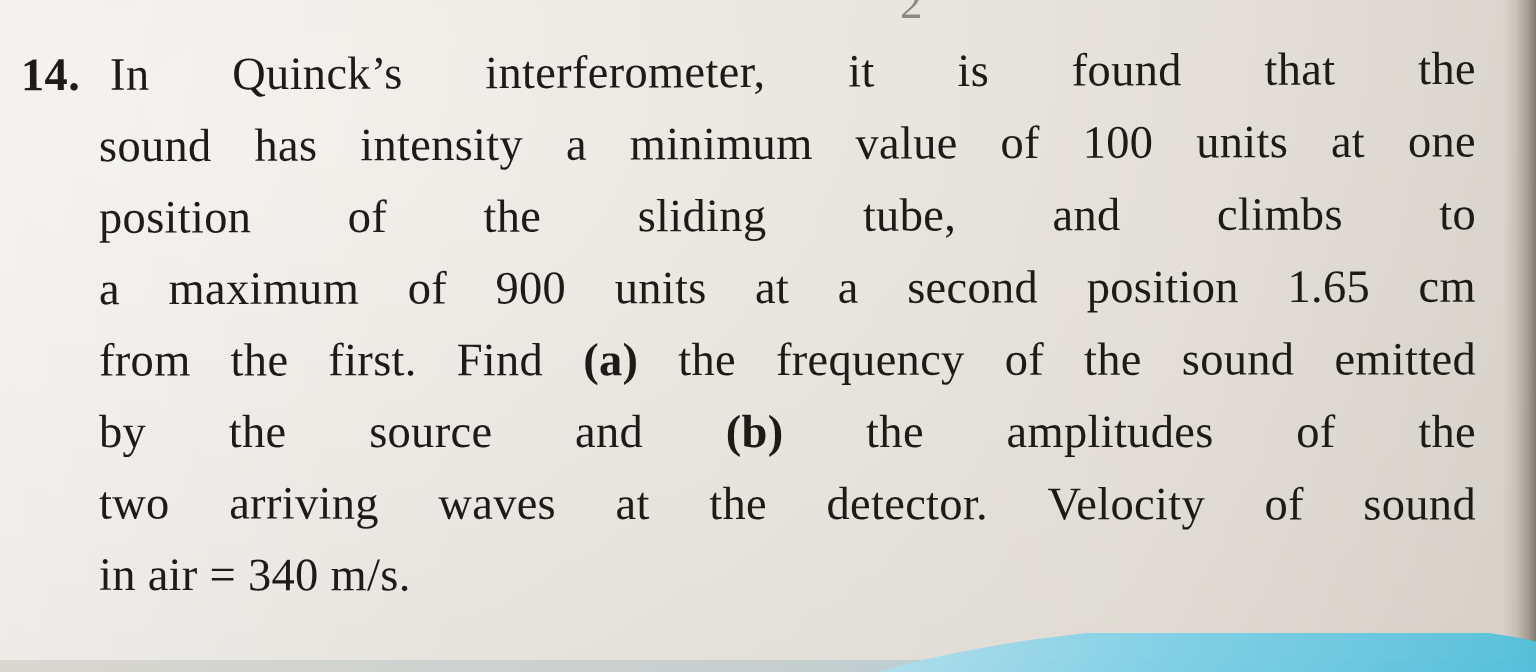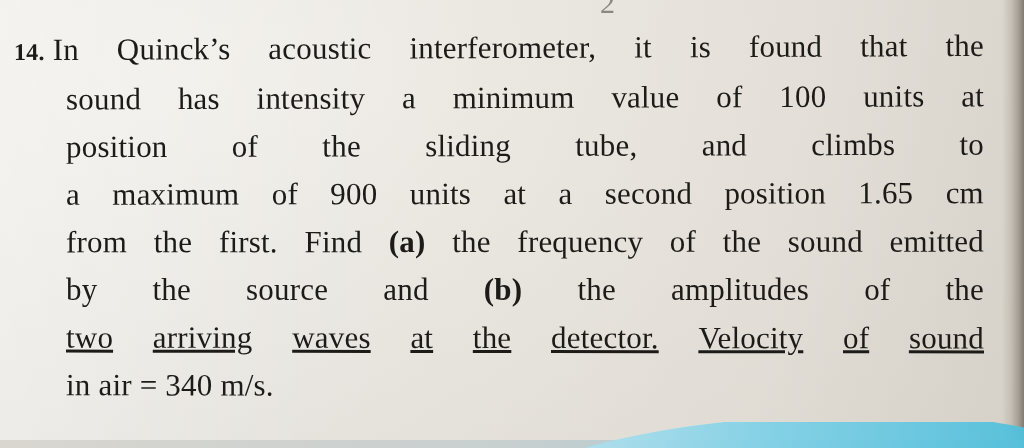--- a/index.html
+++ b/index.html
@@ -92,23 +92,23 @@
     display: flex;
     align-items: baseline;
     white-space: nowrap;
     color: #1d1b18;
     font-size: 31px;
     line-height: 48px;
     letter-spacing: 0.2px;
   }
   .prob-line .num {
     font-weight: bold;
-    margin-right: 8px;
+    margin-right: 20px;
     flex: 0 0 auto;
-    font-size: 24px;
+    font-size: 31px;
   }
   .prob-line .body {
     flex: 1 1 auto;
     display: flex;
     justify-content: space-between;
   }
   .prob-line.justify .body {
     width: 100%;
   }
   .prob-line.last .body {
@@ -123,57 +123,57 @@
   .indent {
     padding-left: 52px;
   }
   
   .l1 { transform: rotate(-0.25deg); }
   .l2 { transform: rotate(-0.2deg); }
   .l3 { transform: rotate(-0.15deg); }
   .l4 { transform: rotate(-0.1deg); }
   .l5 { transform: rotate(-0.05deg); }
   .l6 { transform: rotate(0deg); }
-  .l7 { transform: rotate(0.05deg); text-decoration: underline; }
+  .l7 { transform: rotate(0.05deg); }
   .l8 { transform: rotate(0.1deg); }
 </style>
 </head>
 <body>
 
 <div id="page">
 
   <div class="top-fragment">2</div>
 
   <div id="problem">
       <div class="prob-line l1 justify">
         <span class="num">14.</span>
         <span class="body">
           <span class="w">In</span>
           <span class="w">Quinck’s</span>
-          <span class="w">acoustic</span>
           <span class="w">interferometer,</span>
           <span class="w">it</span>
           <span class="w">is</span>
           <span class="w">found</span>
           <span class="w">that</span>
           <span class="w">the</span>
         </span>
       </div>
       <div class="prob-line l2 justify indent">
         <span class="body">
           <span class="w">sound</span>
           <span class="w">has</span>
           <span class="w">intensity</span>
           <span class="w">a</span>
           <span class="w">minimum</span>
           <span class="w">value</span>
           <span class="w">of</span>
           <span class="w">100</span>
           <span class="w">units</span>
           <span class="w">at</span>
+          <span class="w">one</span>
         </span>
       </div>
       <div class="prob-line l3 justify indent">
         <span class="body">
           <span class="w">position</span>
           <span class="w">of</span>
           <span class="w">the</span>
           <span class="w">sliding</span>
           <span class="w">tube,</span>
           <span class="w">and</span>

